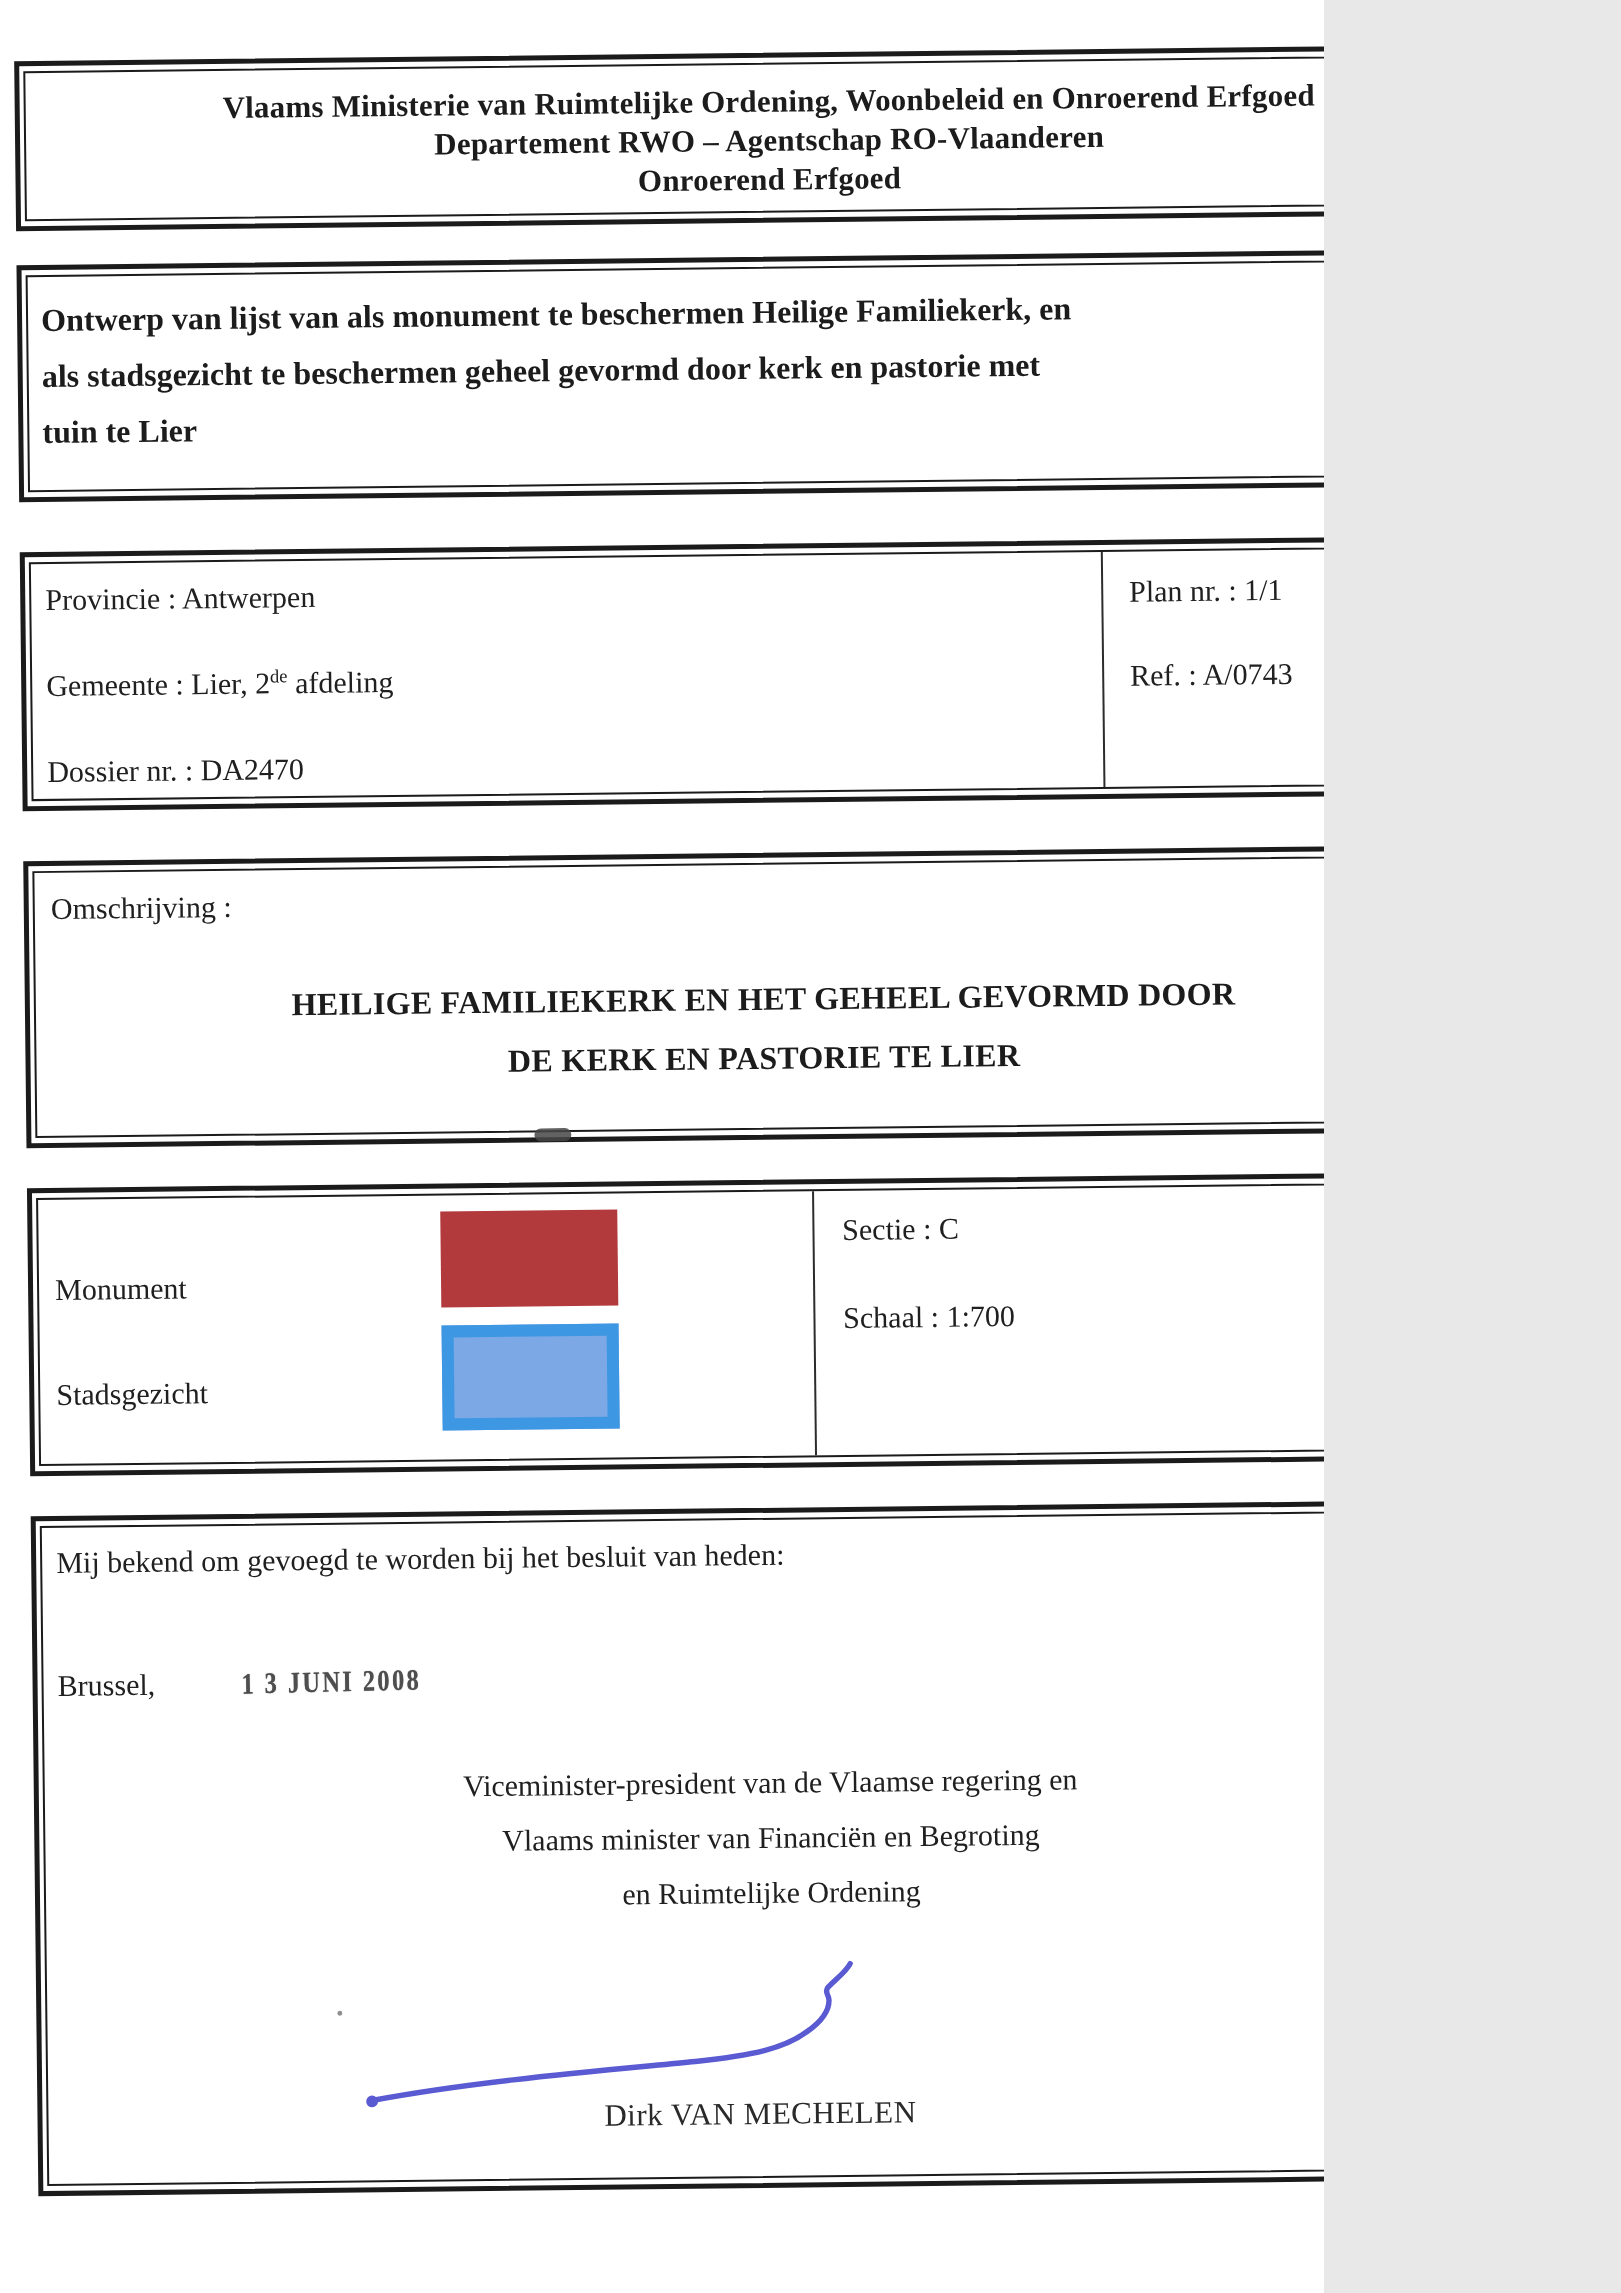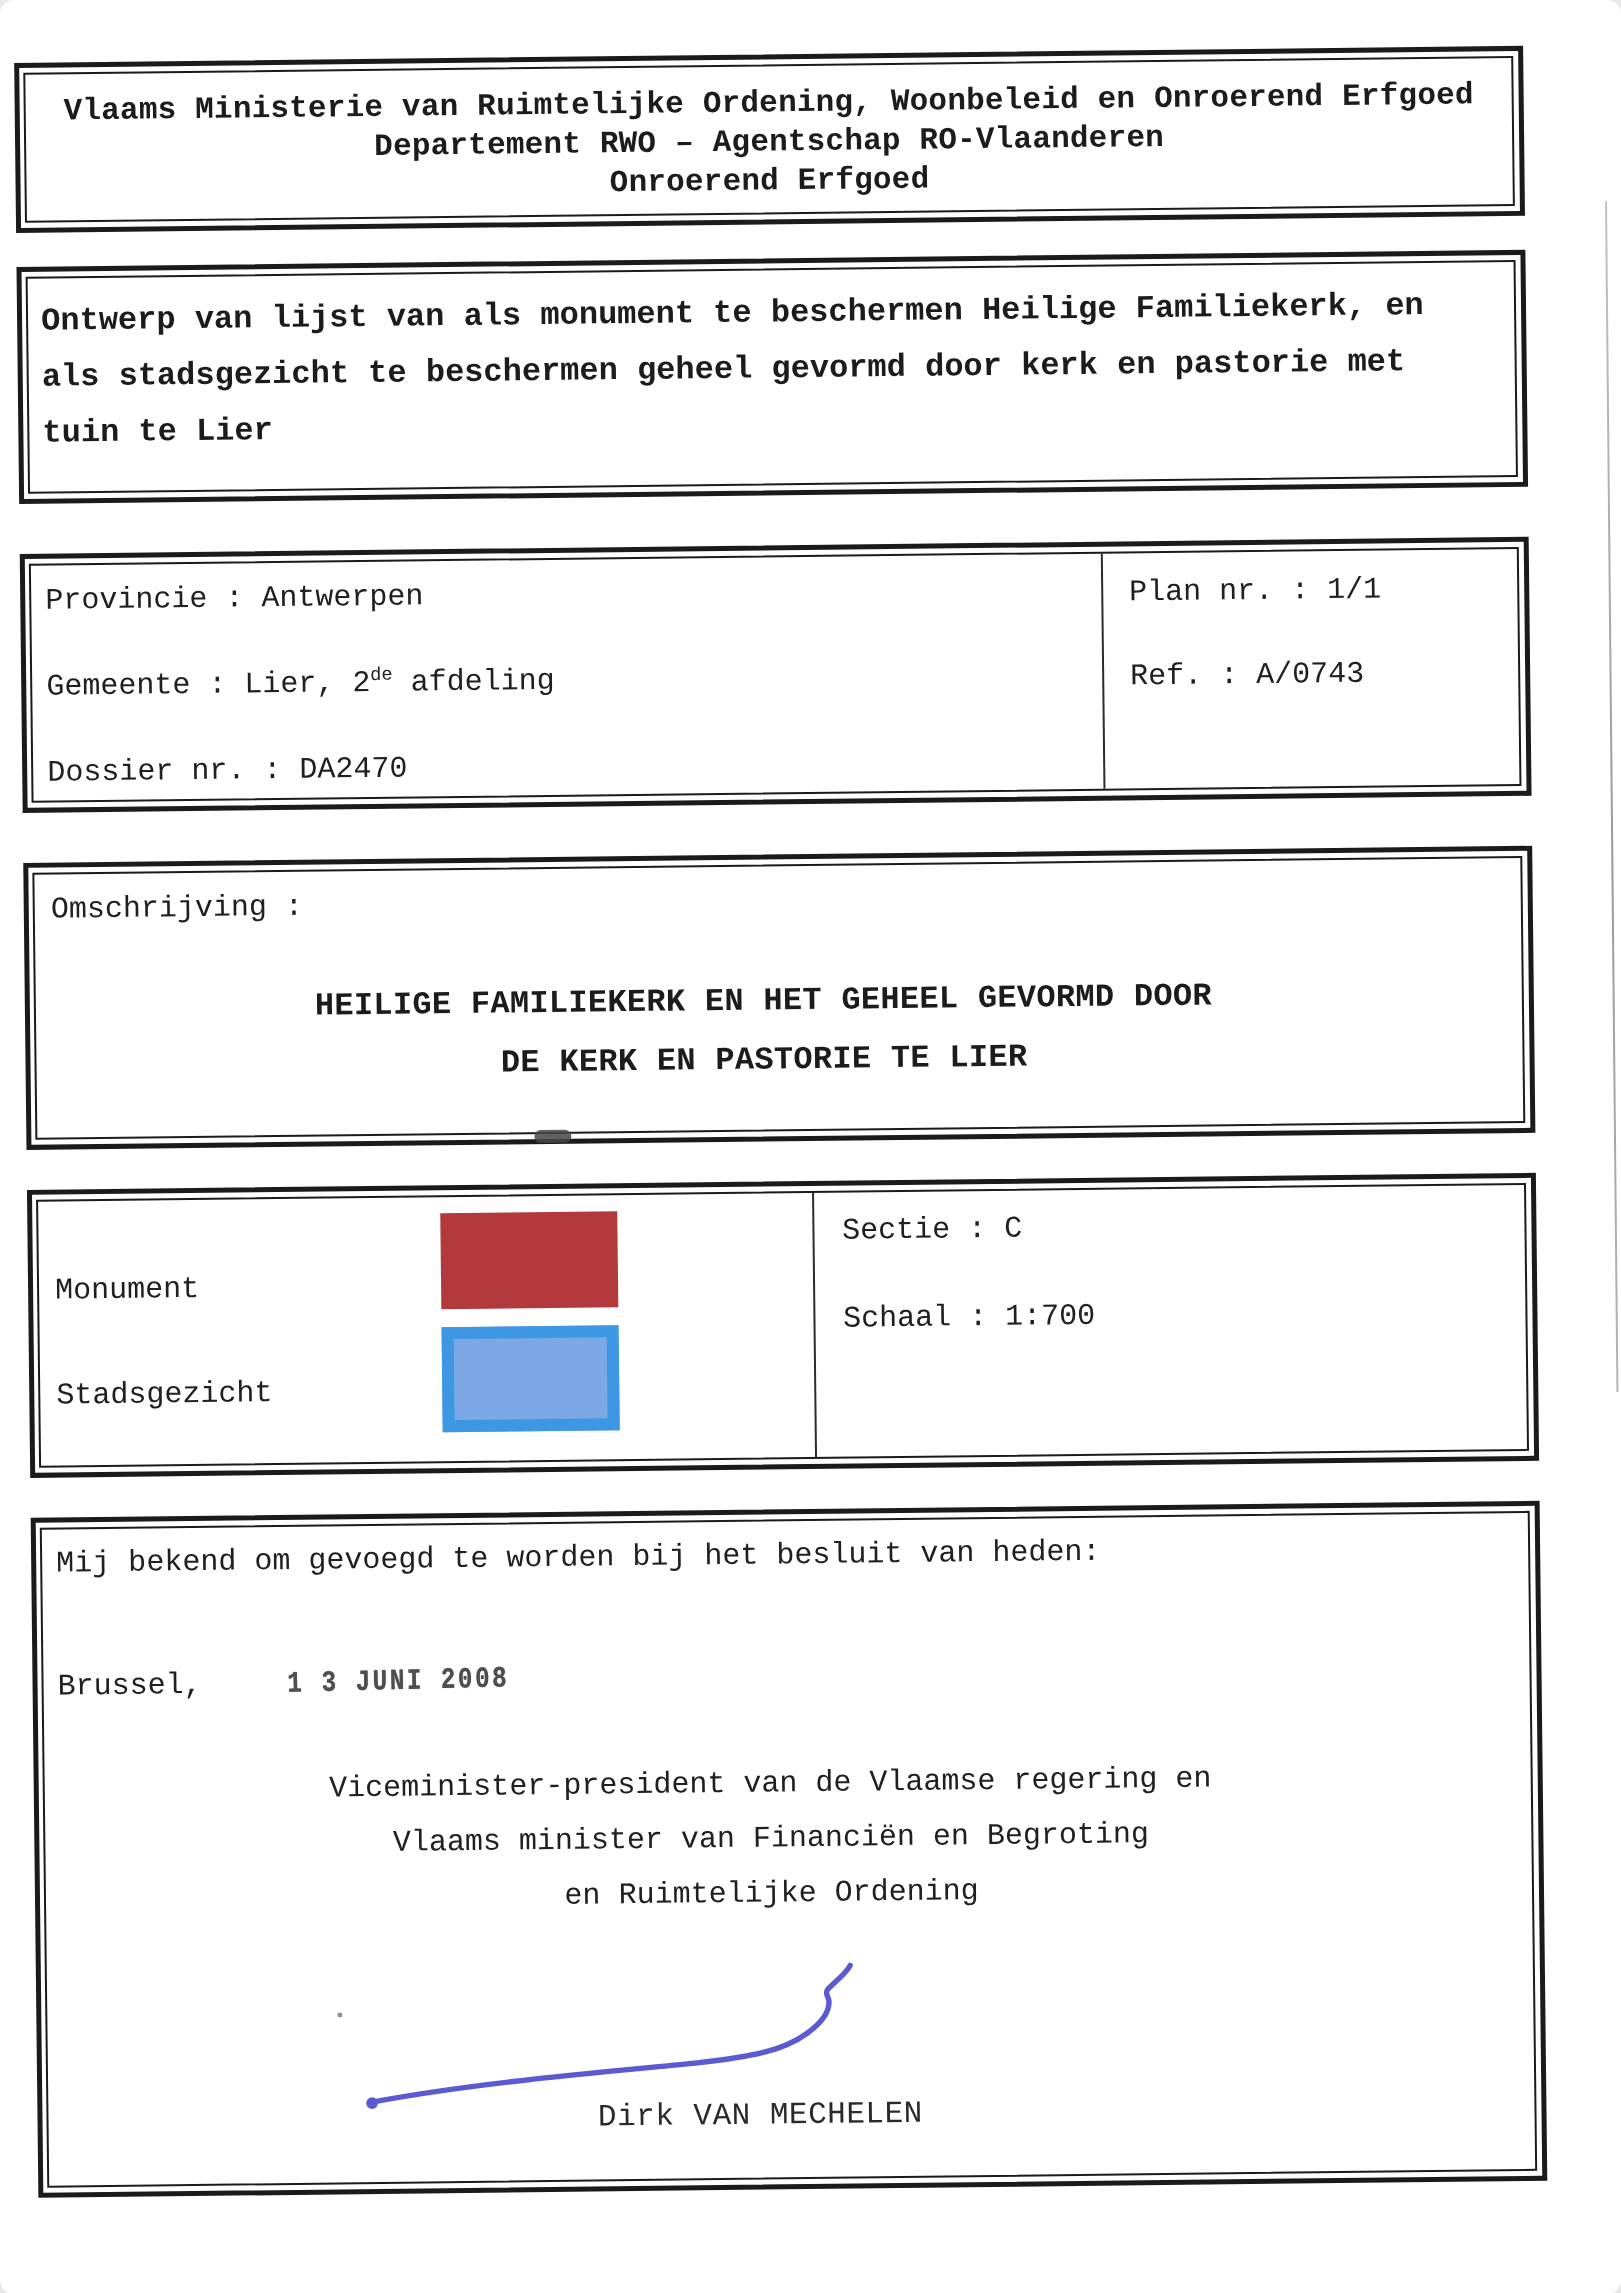--- a/index.html
+++ b/index.html
@@ -1,24 +1,23 @@
 <!DOCTYPE html>
 <html><head>
 <meta charset="utf-8">
 <style>
   html, body { margin: 0; padding: 0; background: #e8e8e8; }
   .page {
     position: relative;
-    width: 1621px;
+    width: 1324px;
     height: 2294px;
     background: #ffffff;
     overflow: hidden;
-    font-family: Liberation Mono, monospace;
+    font-family: Liberation Serif, serif;
     color: #1f1f1f;
-    border-radius: 14px;
   }
   
   .doc {
     position: absolute;
     inset: 0;
     transform: rotate(-0.65deg);
     transform-origin: 50% 48%;
   }
   .box {
     position: absolute;

